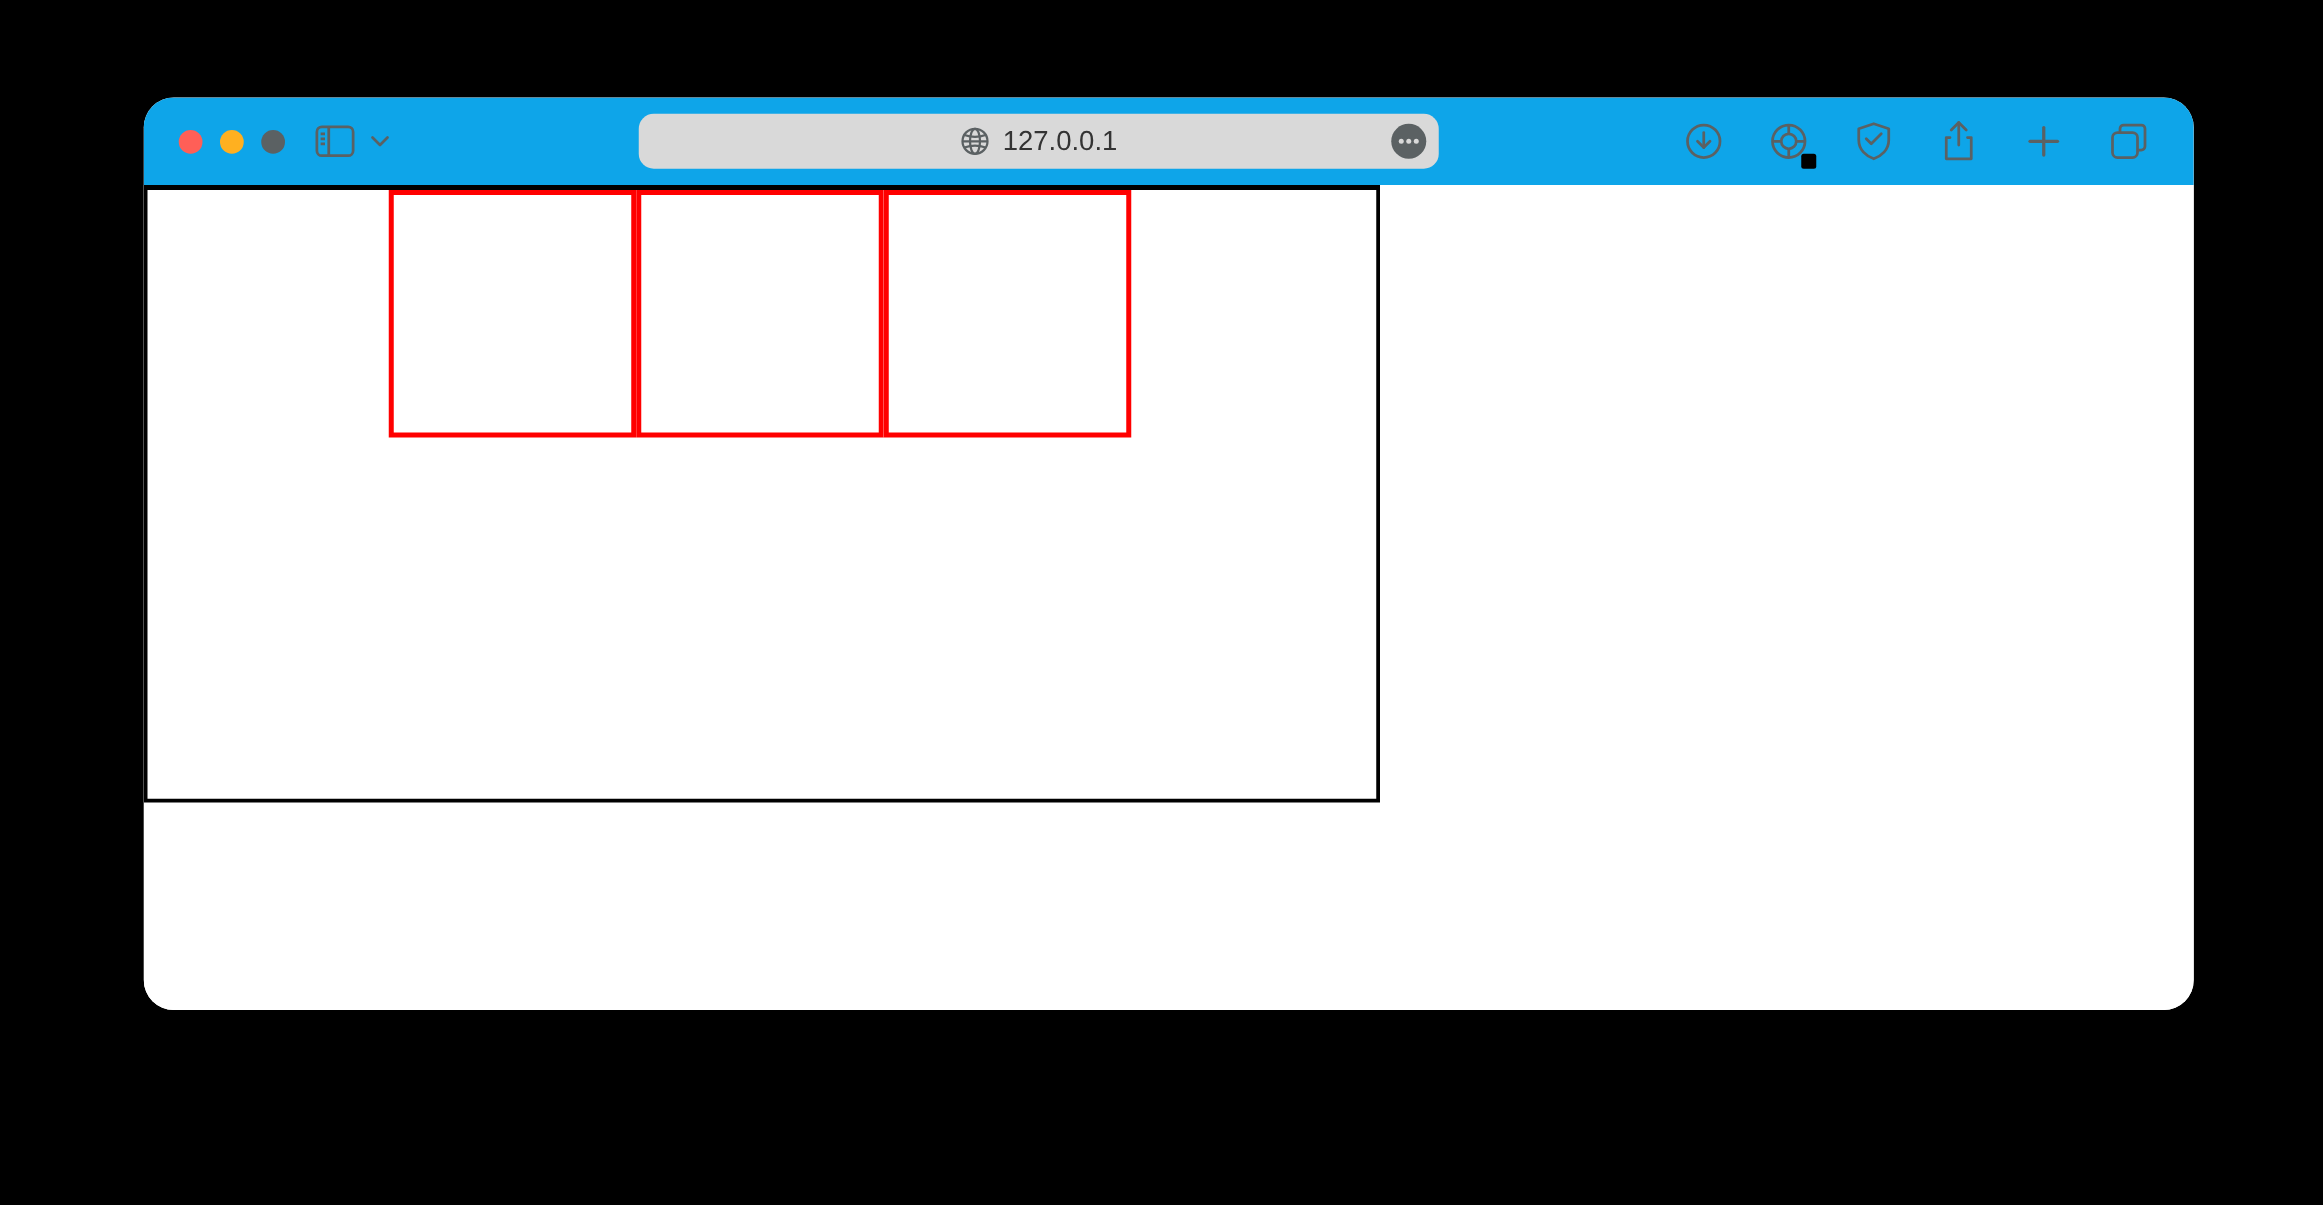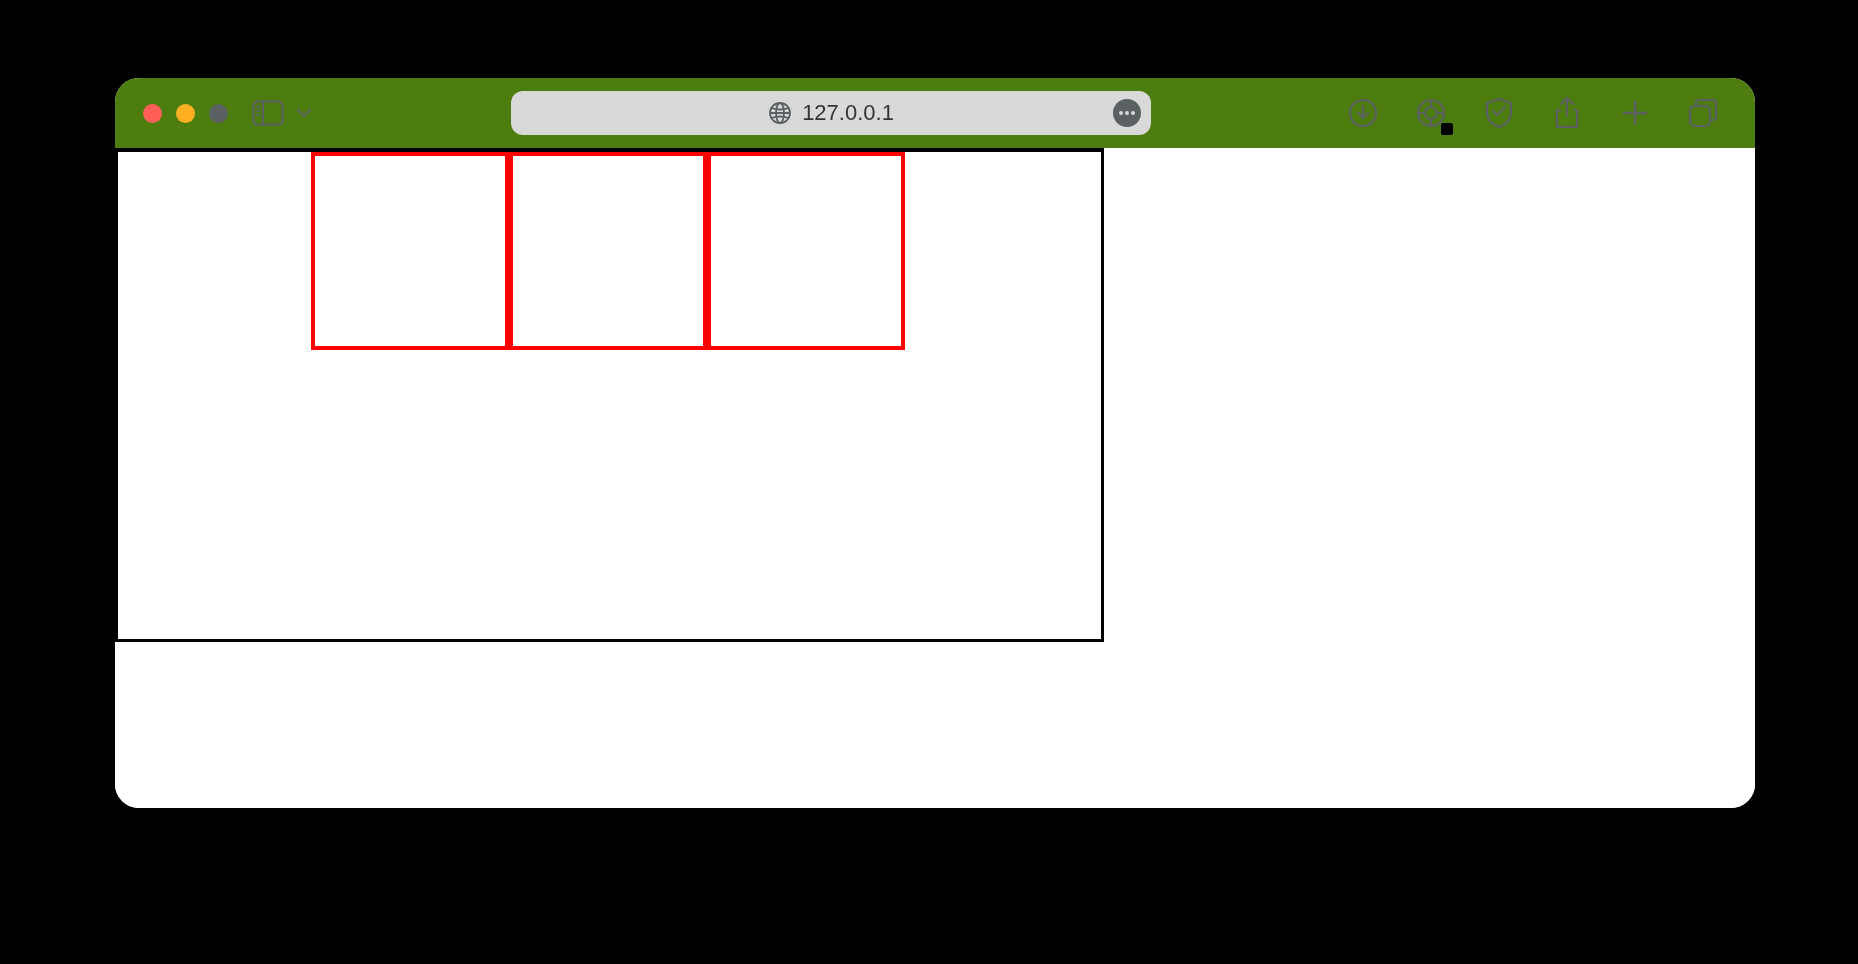--- a/index.html
+++ b/index.html
@@ -28,21 +28,21 @@
       overflow: hidden;
       display: flex;
       flex-direction: column;
     }
 
     .toolbar {
       height: 70px;
       display: flex;
       align-items: center;
       padding: 0 18px;
-      background: #4d7c0f;
+      background: #0ea5e9;
       text-align: right;
     }
 
     .traffic-lights {
       display: flex;
       gap: 14px;
       align-items: center;
       margin-left: 10px;
       margin-right: 20px;
     }

